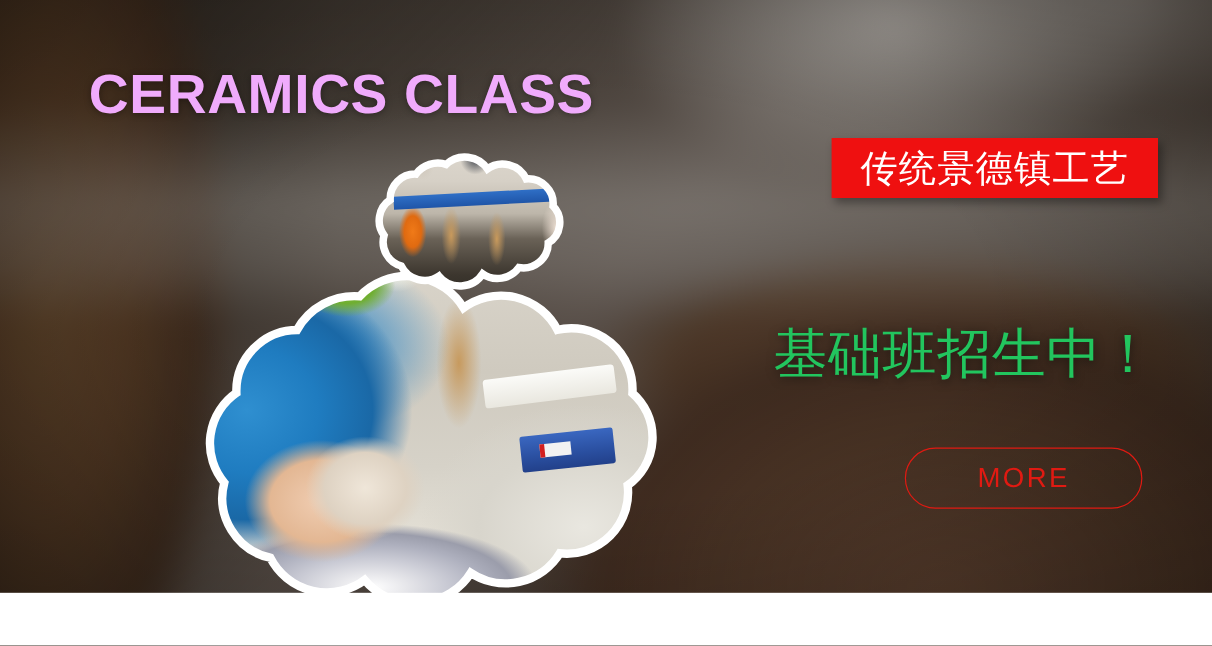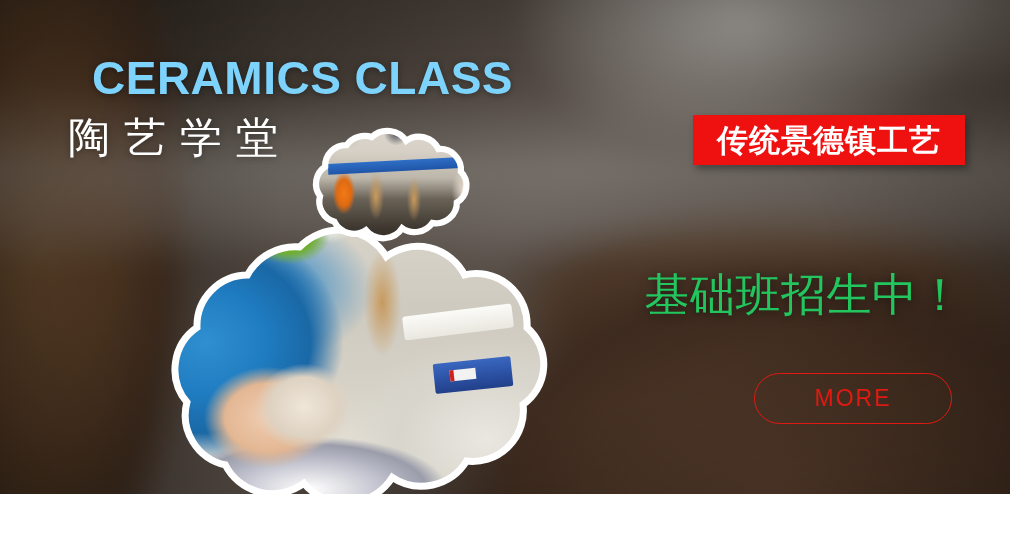--- a/index.html
+++ b/index.html
@@ -53,25 +53,25 @@
   }
   .bg-vignette {
     position: absolute;
     inset: 0;
     background: radial-gradient(ellipse 78% 78% at 50% 46%, rgba(0,0,0,0) 40%, rgba(0,0,0,0.30) 100%);
   }
 
   
   .title-en {
     position: absolute;
-    left: 92px;
+    left: 74px;
     top: 55px;
     font-size: 46px;
     font-weight: bold;
-    color: #7dd3fc;
+    color: #f0abfc;
     letter-spacing: 0.5px;
     line-height: 1;
     text-shadow: 0 1px 6px rgba(0,0,0,0.35);
     white-space: nowrap;
   }
   .title-cn {
     position: absolute;
     left: 68px;
     top: 116px;
     font-size: 42px;
@@ -91,21 +91,21 @@
     width: 272px;
     height: 50px;
     background: #ef1010;
     display: flex;
     align-items: center;
     justify-content: center;
     box-shadow: 3px 4px 7px rgba(0,0,0,0.35);
   }
   .badge-text {
     font-size: 31px;
-    font-weight: bold;
+    font-weight: normal;
     color: #ffffff;
     letter-spacing: 1px;
     line-height: 1;
     white-space: nowrap;
   }
 
   .headline-1 {
     position: absolute;
     right: 47px;
     top: 199px;
@@ -326,21 +326,20 @@
           <div class="photo-small">
             <div class="small-shelf"></div>
           </div>
         </div>
       </foreignObject>
       <use href="#cloudSmall" fill="none" stroke="#ffffff" stroke-width="4.5"></use>
     </svg>
   </div>
 
   <div class="title-en">CERAMICS CLASS</div>
-  <div class="title-cn">陶艺学堂</div>
 
   <div class="badge">
     <span class="badge-text">传统景德镇工艺</span>
   </div>
 
   <div class="headline-2">基础班招生中！</div>
 
   <div class="more-btn">
     <span class="more-label">MORE</span>
   </div>

